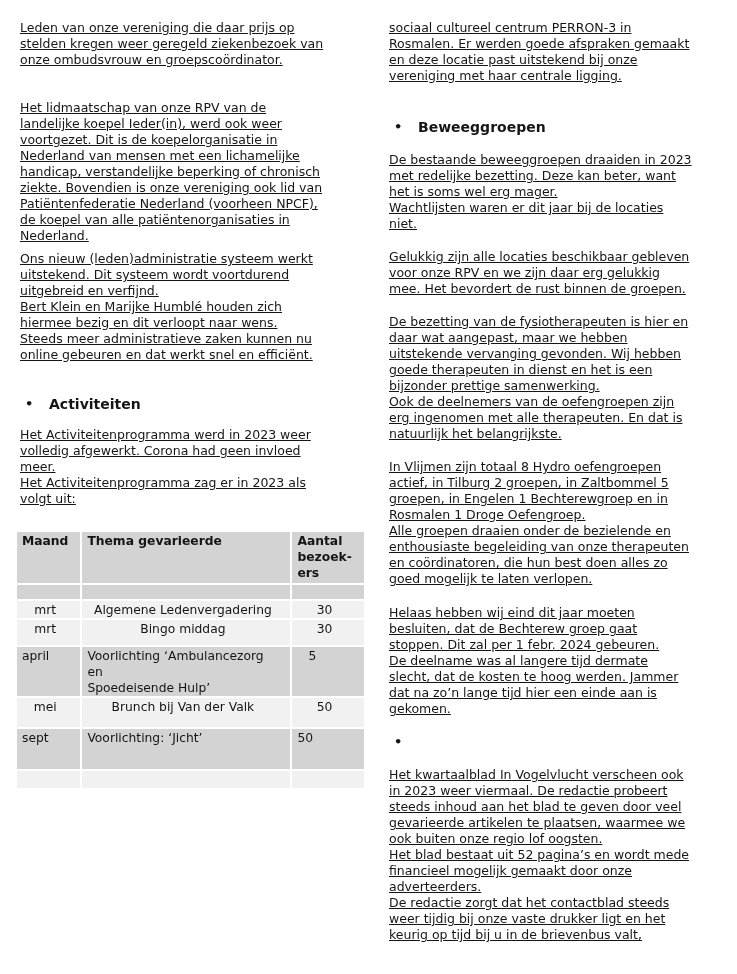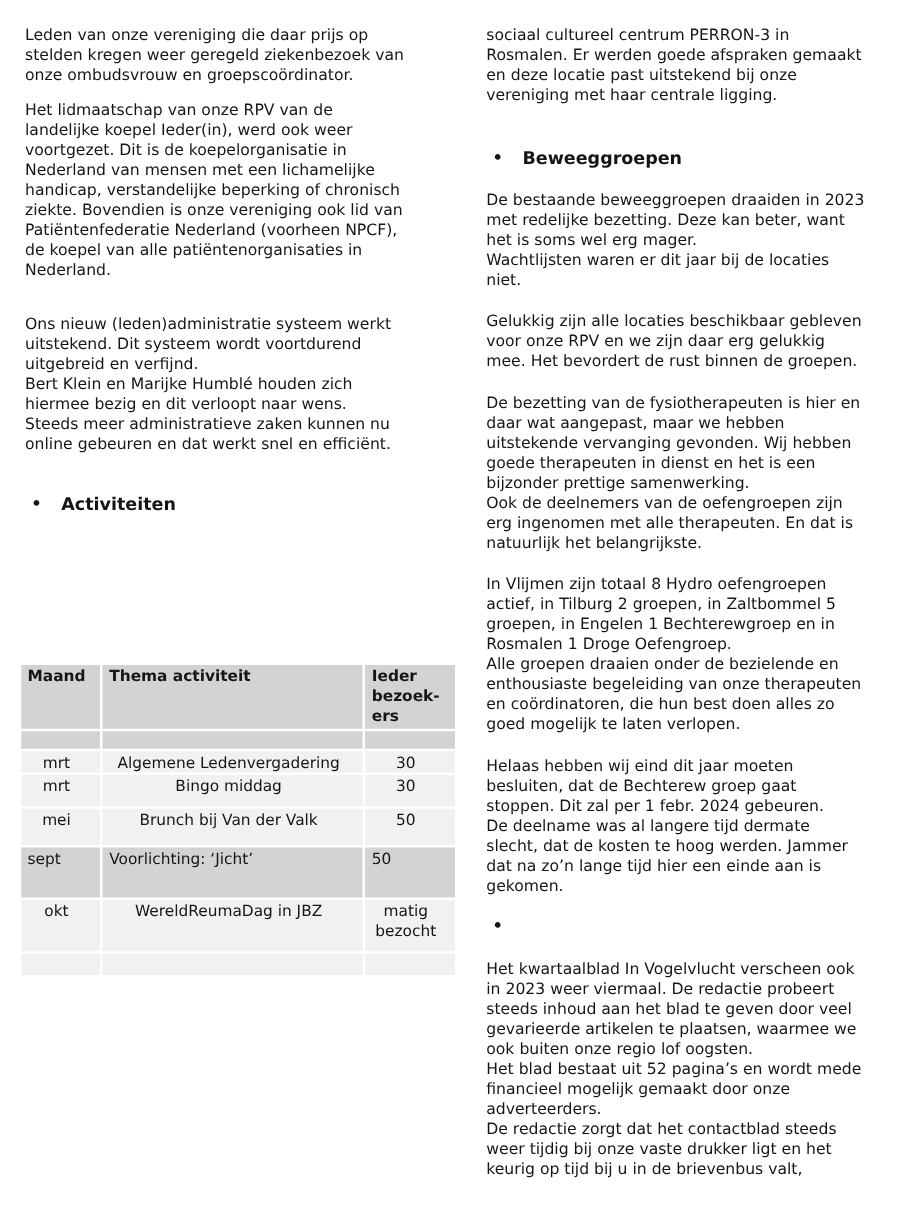--- a/index.html
+++ b/index.html
@@ -15,20 +15,21 @@
     font-family:"DejaVu Sans","Liberation Sans",sans-serif;
     color:var(--ink);
     overflow:hidden;
   }
   .block{position:absolute;}
   .para{
     width:352px;
     font-size:12.5px;
     line-height:16px;
     white-space:pre-line;
+    text-decoration:underline;
   }
   .heading{
     display:flex;
     align-items:flex-start;
     font-size:14px;
     font-weight:bold;
     line-height:16px;
   }
   .bullet{
     display:inline-block;
@@ -77,21 +78,21 @@
 </style>
 </head>
 <body>
 
 <div class="page">
 
   <div class="block para" style="left:20px;top:20px">Leden van onze vereniging die daar prijs op
 stelden kregen weer geregeld ziekenbezoek van
 onze ombudsvrouw en groepscoördinator.</div>
 
-  <div class="block para" style="left:20px;top:80px">Het lidmaatschap van onze RPV van de
+  <div class="block para" style="left:20px;top:100px">Het lidmaatschap van onze RPV van de
 landelijke koepel Ieder(in), werd ook weer
 voortgezet. Dit is de koepelorganisatie in
 Nederland van mensen met een lichamelijke
 handicap, verstandelijke beperking of chronisch
 ziekte. Bovendien is onze vereniging ook lid van
 Patiëntenfederatie Nederland (voorheen NPCF),
 de koepel van alle patiëntenorganisaties in
 Nederland.</div>
 
   <div class="block para" style="left:20px;top:251px">Ons nieuw (leden)administratie systeem werkt
@@ -100,62 +101,67 @@
 Bert Klein en Marijke Humblé houden zich
 hiermee bezig en dit verloopt naar wens.
 Steeds meer administratieve zaken kunnen nu
 online gebeuren en dat werkt snel en efficiënt.</div>
 
   <div class="block heading" style="left:20px;top:396px">
     <span class="bullet">•</span>
     <span>Activiteiten</span>
   </div>
 
+  <div class="block para" style="left:20px;top:427px">Het Activiteitenprogramma werd in 2023 weer
+volledig afgewerkt. Corona had geen invloed
+meer.
+Het Activiteitenprogramma zag er in 2023 als
+volgt uit:</div>
 
   <table class="block activities-table" style="left:15px;top:530px">
     <thead>
       <tr>
         <th class="c1">Maand</th>
-        <th class="c2">Thema activiteit</th>
-        <th class="c3">Ieder
+        <th class="c2">Thema gevarieerde</th>
+        <th class="c3">Aantal
 bezoek-
 ers</th>
       </tr>
     </thead>
     <tbody>
         <tr class="rh-a dark">
           <td class="c1"></td>
           <td class="c2"></td>
           <td class="c3"></td>
         </tr>
         <tr class="rh-b light">
           <td class="c1">mrt</td>
           <td class="c2">Algemene Ledenvergadering</td>
           <td class="c3">30</td>
         </tr>
         <tr class="rh-c light">
           <td class="c1">mrt</td>
           <td class="c2">Bingo middag</td>
           <td class="c3">30</td>
         </tr>
+        <tr class="rh-d dark">
+          <td class="c1">april</td>
+          <td class="c2">Voorlichting ‘Ambulancezorg en
+Spoedeisende Hulp’</td>
+          <td class="c3 indent">5</td>
+        </tr>
         <tr class="rh-e light">
           <td class="c1">mei</td>
           <td class="c2">Brunch bij Van der Valk</td>
           <td class="c3">50</td>
         </tr>
         <tr class="rh-f dark">
           <td class="c1">sept</td>
           <td class="c2">Voorlichting: ‘Jicht’</td>
           <td class="c3">50</td>
-        </tr>
-        <tr class="rh-g light">
-          <td class="c1">okt</td>
-          <td class="c2">WereldReumaDag in JBZ</td>
-          <td class="c3">matig
-bezocht</td>
         </tr>
         <tr class="rh-i light">
           <td class="c1"></td>
           <td class="c2"></td>
           <td class="c3"></td>
         </tr>
       </tbody>
   </table>
 
 

